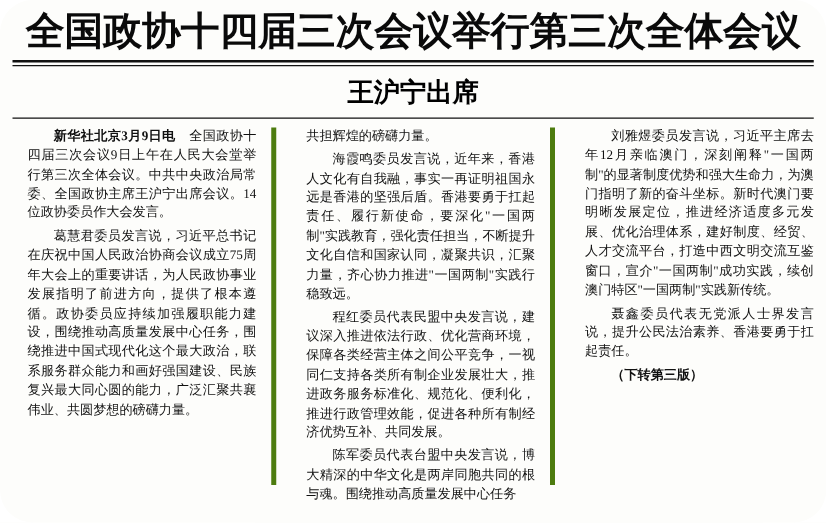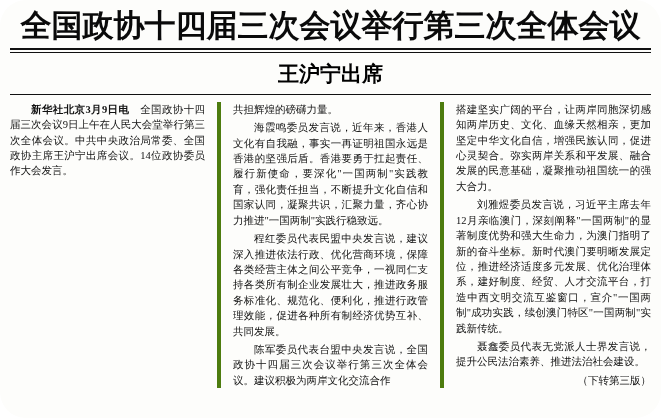--- a/index.html
+++ b/index.html
@@ -73,34 +73,34 @@
     line-height: 1.47;
     text-align: justify;
     text-justify: inter-ideograph;
     color: #111;
   }
   .col + .col {
     border-left: 4px solid #4d7c0f;
     padding-left: 12px;
   }
   .col p {
-    margin: 0 0 3px 0;
+    margin: 0 0 3px 12px;
     text-indent: 2em;
   }
   .col p.noindent {
     text-indent: 0;
   }
   .dateline {
     font-weight: bold;
   }
   .continued {
-    text-align: right;
     text-indent: 0;
     margin-top: 4px;
     font-size: 10.5px;
+    font-weight: bold;
   }
 </style>
 </head>
 <body>
 
 <div class="page">
 
   <h1 class="headline">全国政协十四届三次会议举行第三次全体会议</h1>
 
   <hr class="rule-thick">
@@ -109,30 +109,30 @@
   <div class="subheads">
     <span>王沪宁出席</span>
   </div>
 
   <hr class="rule-below-sub">
 
   <div class="columns">
 
     <div class="col">
       <p><span class="dateline">新华社北京3月9日电　</span>全国政协十四届三次会议9日上午在人民大会堂举行第三次全体会议。中共中央政治局常委、全国政协主席王沪宁出席会议。14位政协委员作大会发言。</p>
+      <p>葛慧君委员发言说，习近平总书记在庆祝中国人民政治协商会议成立75周年大会上的重要讲话，为人民政协事业发展指明了前进方向，提供了根本遵循。政协委员应持续加强履职能力建设，围绕推动高质量发展中心任务，围绕推进中国式现代化这个最大政治，联系服务群众能力和画好强国建设、民族复兴最大同心圆的能力，广泛汇聚共襄伟业、共圆梦想的磅礴力量。</p>
     </div>
 
     <div class="col">
       <p class="noindent">共担辉煌的磅礴力量。</p>
       <p>海霞鸣委员发言说，近年来，香港人文化有自我融，事实一再证明祖国永远是香港的坚强后盾。香港要勇于扛起责任、履行新使命，要深化"一国两制"实践教育，强化责任担当，不断提升文化自信和国家认同，凝聚共识，汇聚力量，齐心协力推进"一国两制"实践行稳致远。</p>
       <p>程红委员代表民盟中央发言说，建议深入推进依法行政、优化营商环境，保障各类经营主体之间公平竞争，一视同仁支持各类所有制企业发展壮大，推进政务服务标准化、规范化、便利化，推进行政管理效能，促进各种所有制经济优势互补、共同发展。</p>
-      <p>陈军委员代表台盟中央发言说，全国政协十四届三次会议举行第三次全体会议。建议积极为两岸文化交流合作</p>
+      <p>陈军委员代表台盟中央发言说，博大精深的中华文化是两岸同胞共同的根与魂。围绕推动高质量发展中心任务</p>
     </div>
 
     <div class="col">
-      <p class="noindent">搭建坚实广阔的平台，让两岸同胞深切感知两岸历史、文化、血缘天然相亲，更加坚定中华文化自信，增强民族认同，促进心灵契合。弥实两岸关系和平发展、融合发展的民意基础，凝聚推动祖国统一的强大合力。</p>
       <p>刘雅煜委员发言说，习近平主席去年12月亲临澳门，深刻阐释"一国两制"的显著制度优势和强大生命力，为澳门指明了新的奋斗坐标。新时代澳门要明晰发展定位，推进经济适度多元发展、优化治理体系，建好制度、经贸、人才交流平台，打造中西文明交流互鉴窗口，宣介"一国两制"成功实践，续创澳门特区"一国两制"实践新传统。</p>
-      <p>聂鑫委员代表无党派人士界发言说，提升公民法治素养、推进法治社会建设。</p>
+      <p>聂鑫委员代表无党派人士界发言说，提升公民法治素养、香港要勇于扛起责任。</p>
       <p class="continued">（下转第三版）</p>
     </div>
 
   </div>
 </div>
 
 </body></html>

